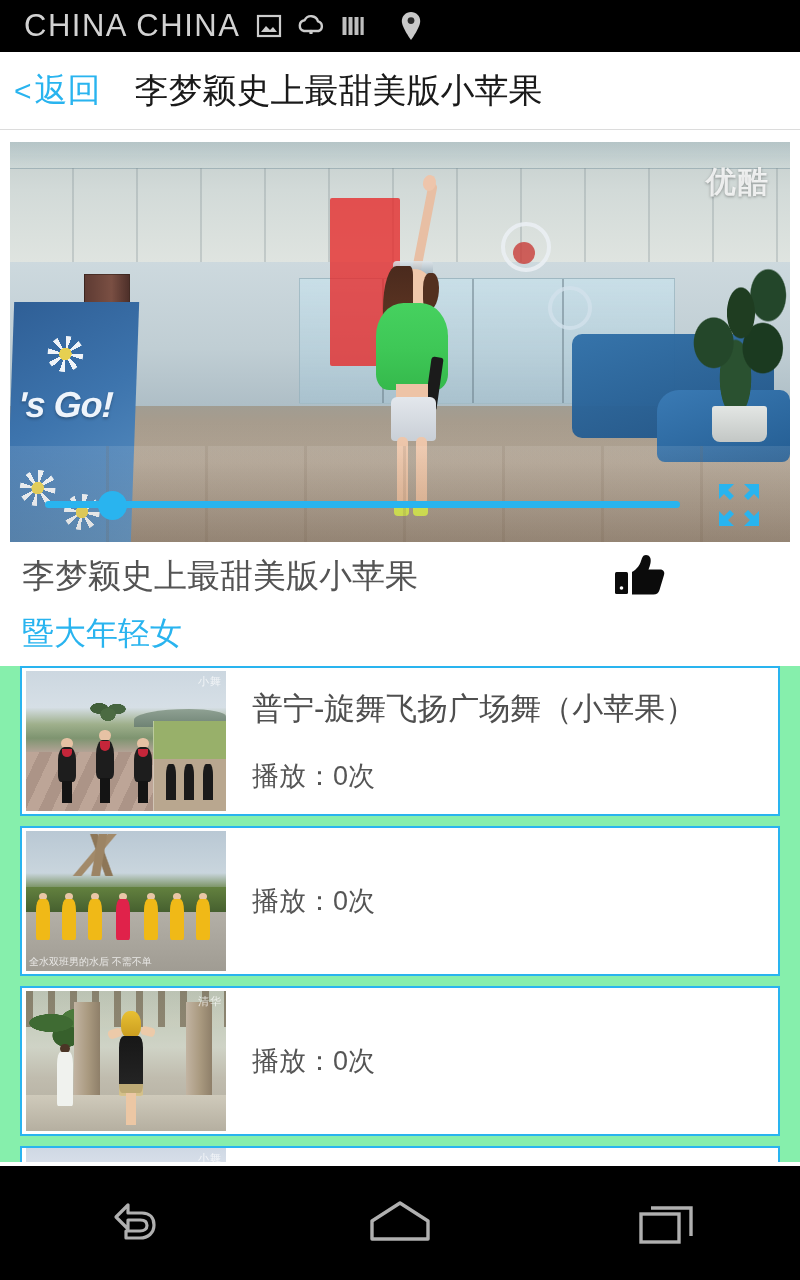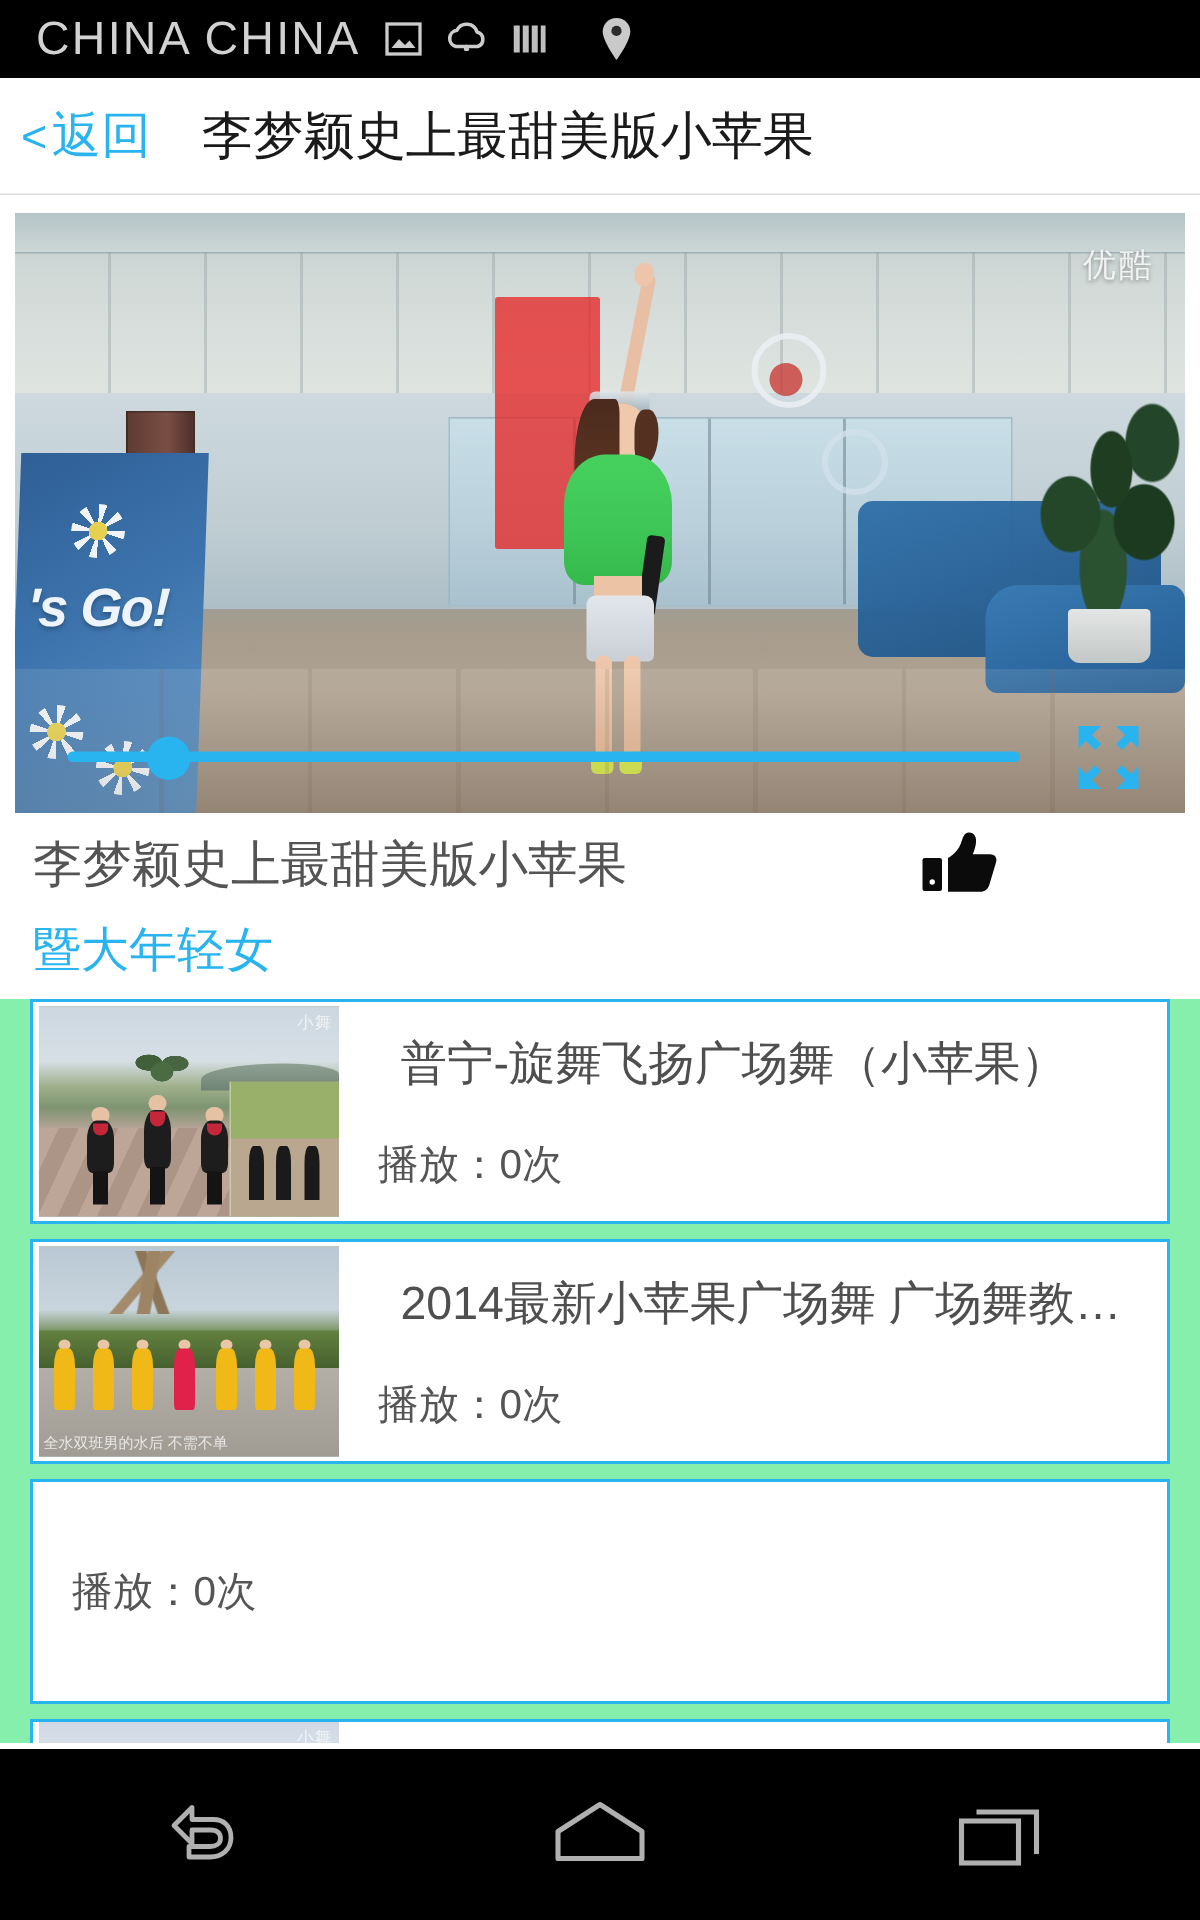--- a/index.html
+++ b/index.html
@@ -303,22 +303,22 @@
   .floor-seam {
     position: absolute; bottom: 0; width: 100%; height: 24%;
     background: repeating-linear-gradient(to right,
       rgba(255,255,255,0) 0 96px,
       rgba(110,90,70,0.16) 96px 99px);
   }
   .watermark {
     position: absolute;
     right: 20px; top: 20px;
     color: rgba(255,255,255,.82);
-    font-size: 22px;
-    font-weight: normal;
+    font-size: 30px;
+    font-weight: bold;
     letter-spacing: 2px;
     text-shadow: 0 1px 3px rgba(0,0,0,.35);
     text-align: center;
   }
 
   
   .controls {
     position: absolute;
     left: 0; bottom: 0;
     width: 100%; height: 72px;
@@ -427,21 +427,20 @@
     min-width: 0;
     padding-left: 26px;
     padding-right: 12px;
   }
   .vcard-title {
     color: #4f4f4f;
     font-size: 31px;
     white-space: nowrap;
     overflow: hidden;
     margin-bottom: 28px;
-    margin-left: 15px;
   }
   .vcard-plays {
     color: #555555;
     font-size: 27px;
     white-space: nowrap;
   }
 
   
   .sc1 {
     position: absolute; inset: 0;
@@ -801,26 +800,47 @@
             <div class="bd"></div>
           </div>
         <div class="dncr" style="left:84%">
             <div class="hd"></div>
             <div class="bd"></div>
           </div>
       </div>
       <div class="thumb-caption">全水双班男的水后 不需不单</div>
     </div>
     <div class="vcard-body">
-      <div class="vcard-title">2014最新小苹果广场舞 广场舞教…</div>
       <div class="vcard-plays">播放：0次</div>
     </div>
   </div>
 
   <div class="vcard">
+    <div class="thumb">
+      <div class="sc3">
+        <div class="pergola"></div>
+        <div class="greens"></div>
+        <div class="col c1"></div>
+        <div class="col c2"></div>
+        <div class="floor"></div>
+        <div class="w-man">
+            <div class="hd"></div>
+            <div class="bd"></div>
+          </div>
+        <div class="w-woman">
+          <div class="arm-l"></div>
+            <div class="arm-r"></div>
+          <div class="hair"></div>
+            <div class="dress"></div>
+          <div class="hem"></div>
+            <div class="lgs"></div>
+        </div>
+      </div>
+      <div class="thumb-label">清华</div>
+    </div>
     <div class="vcard-body">
       <div class="vcard-plays">播放：0次</div>
     </div>
   </div>
 
   <div class="partial-card">
     <div class="thumb">
       <div class="sc4">
           <div class="trees"></div>
         </div>

